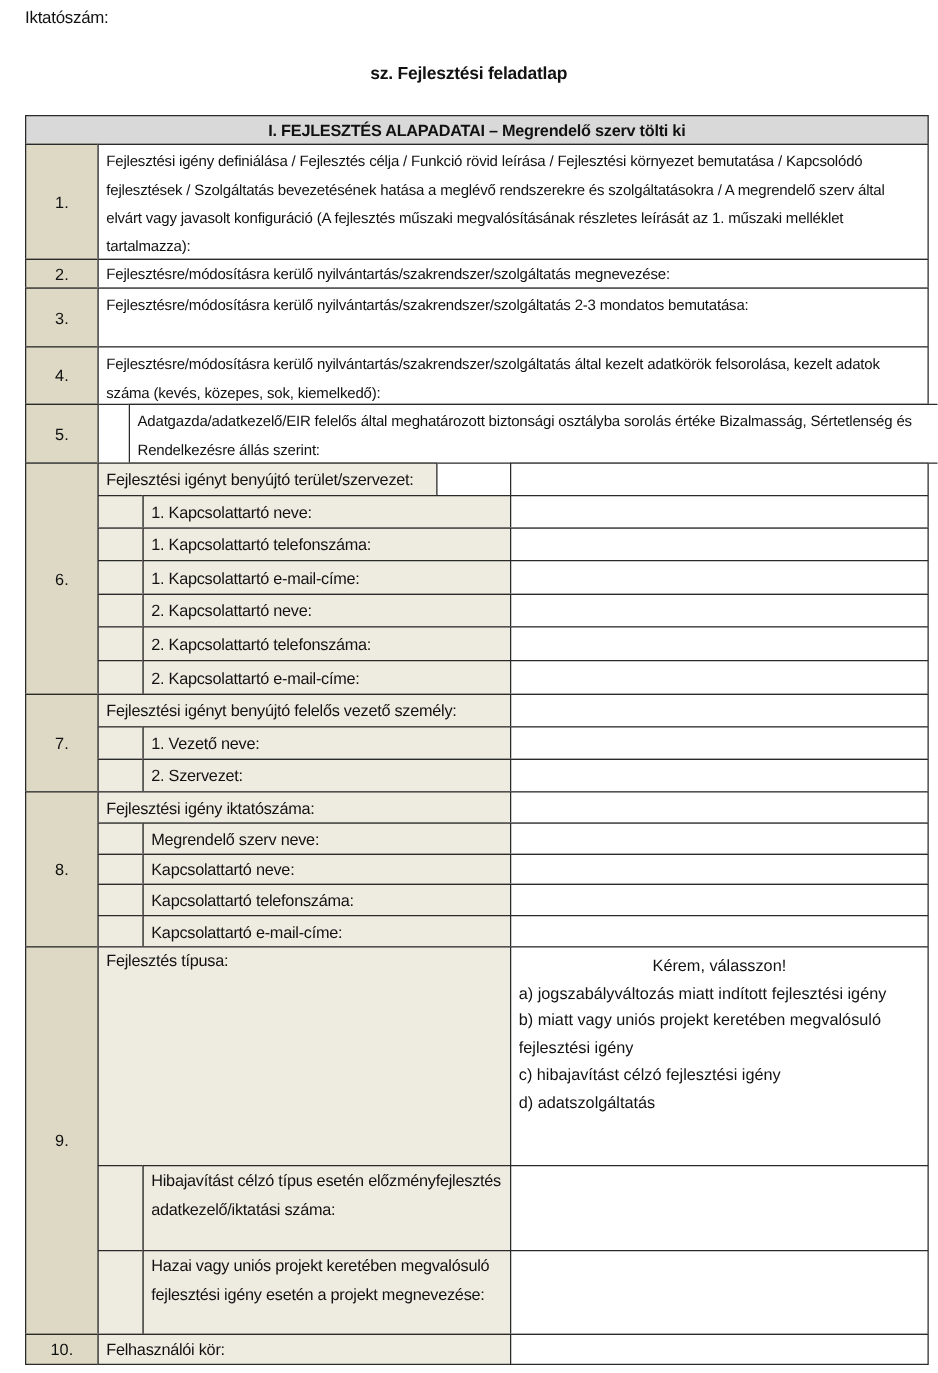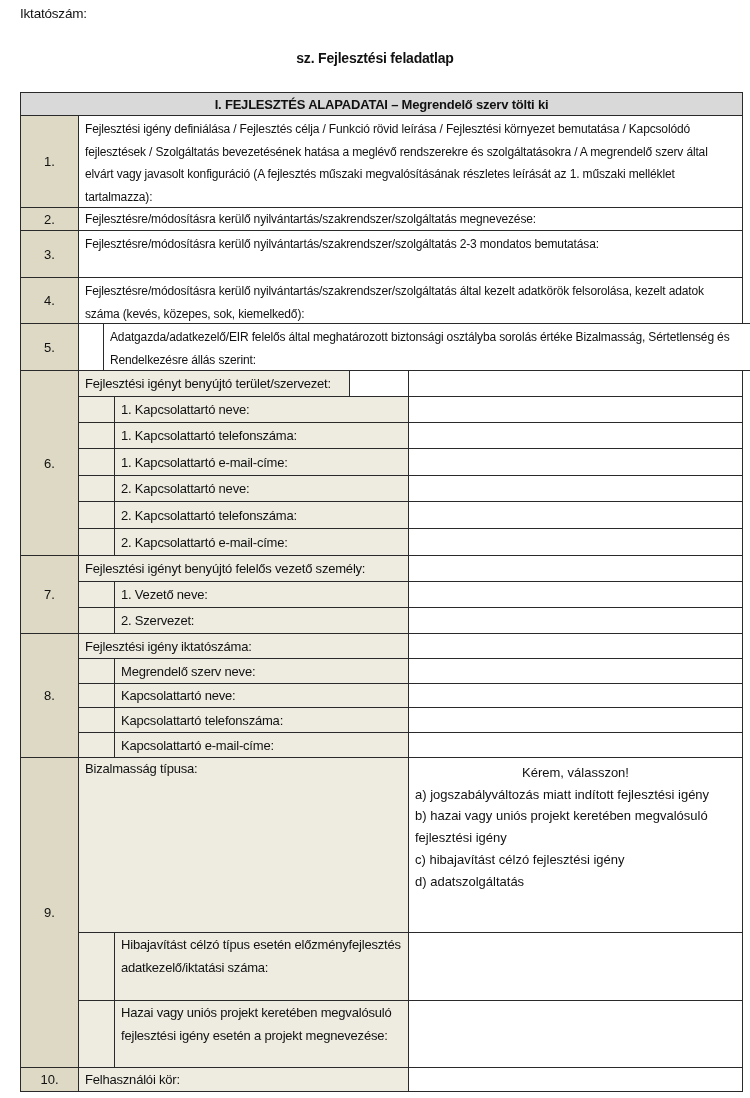--- a/index.html
+++ b/index.html
@@ -104,25 +104,25 @@
 
   <div class="cell ind" style="left:58px;top:615px;width:37px;height:26px;"></div>
   <div class="cell lbl" style="left:94px;top:615px;width:295px;height:26px;">Kapcsolattartó telefonszáma:</div>
   <div class="cell val" style="left:388px;top:615px;width:335px;height:26px;"></div>
 
   <div class="cell ind" style="left:58px;top:640px;width:37px;height:26px;"></div>
   <div class="cell lbl" style="left:94px;top:640px;width:295px;height:26px;">Kapcsolattartó e-mail-címe:</div>
   <div class="cell val" style="left:388px;top:640px;width:335px;height:26px;"></div>
 
   <div class="cell num" style="left:0;top:665px;width:59px;height:311px;">9.</div>
-  <div class="cell lbl top" style="left:58px;top:665px;width:331px;height:176px;">Bizalmasság típusa:</div>
+  <div class="cell lbl top" style="left:58px;top:665px;width:331px;height:176px;">Fejlesztés típusa:</div>
   <div class="cell choice" style="left:388px;top:665px;width:335px;height:176px;">
     <div class="center">Kérem, válasszon!</div>
     <div>a) jogszabályváltozás miatt indított fejlesztési igény</div>
-    <div>b) hazai vagy uniós projekt keretében megvalósuló fejlesztési igény</div>
+    <div>b) miatt vagy uniós projekt keretében megvalósuló fejlesztési igény</div>
     <div>c) hibajavítást célzó fejlesztési igény</div>
     <div>d) adatszolgáltatás</div>
   </div>
 
   <div class="cell ind" style="left:58px;top:840px;width:37px;height:69px;"></div>
   <div class="cell lbl multi" style="left:94px;top:840px;width:295px;height:69px;">Hibajavítást célzó típus esetén előzményfejlesztés adatkezelő/iktatási száma:</div>
   <div class="cell val" style="left:388px;top:840px;width:335px;height:69px;"></div>
 
   <div class="cell ind" style="left:58px;top:908px;width:37px;height:68px;"></div>
   <div class="cell lbl multi" style="left:94px;top:908px;width:295px;height:68px;">Hazai vagy uniós projekt keretében megvalósuló fejlesztési igény esetén a projekt megnevezése:</div>

